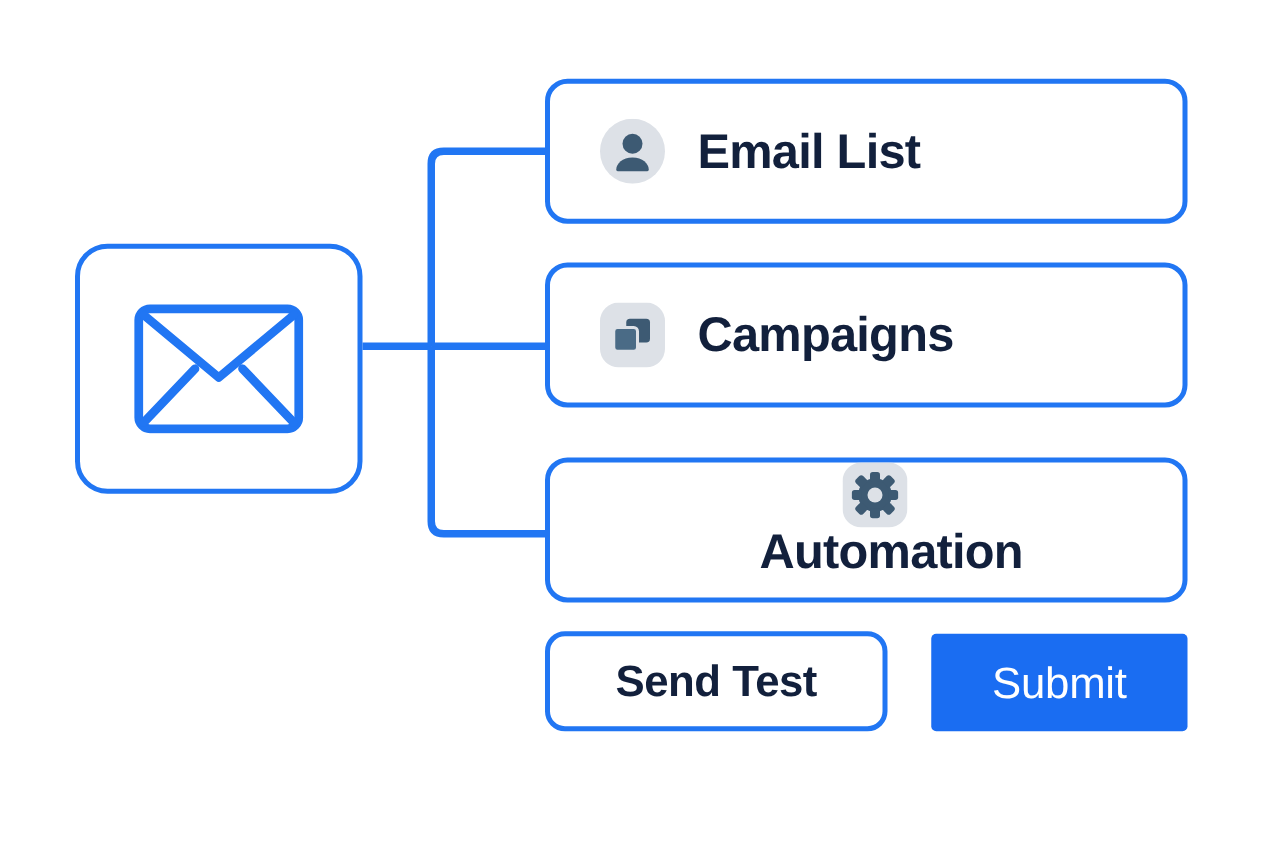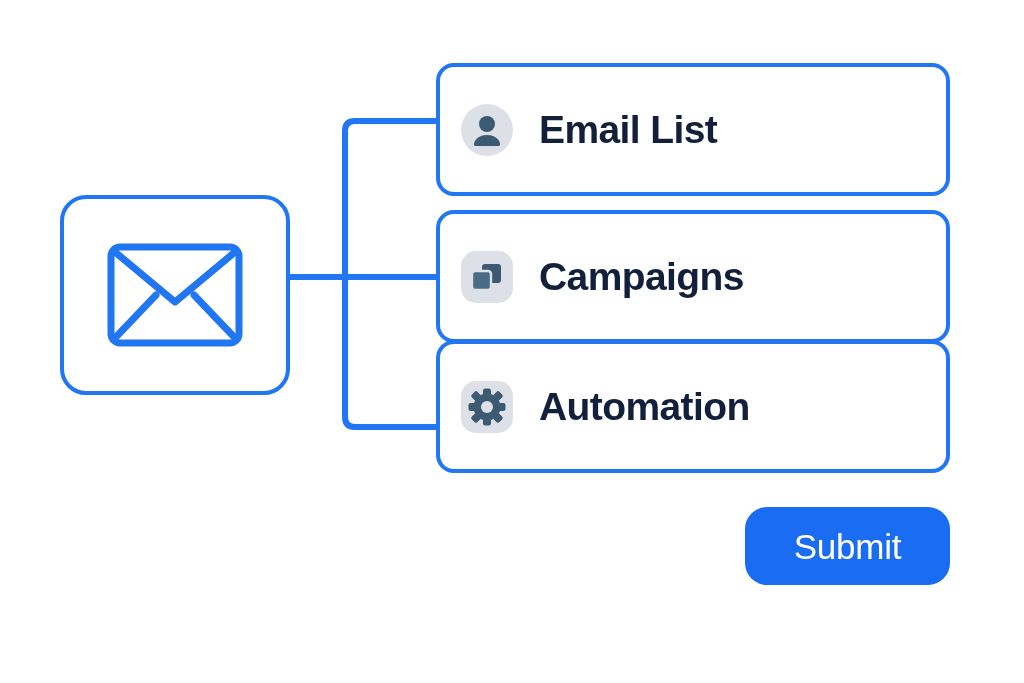--- a/index.html
+++ b/index.html
@@ -47,32 +47,32 @@
     display: flex;
     align-items: center;
     justify-content: center;
   }
 
   
   .card {
     position: absolute;
     left: 436px;
     width: 514px;
-    height: 133px;
+    height: 116px;
     box-sizing: border-box;
     border: 4px solid #2176f3;
     border-radius: 18px;
     background: #ffffff;
     display: flex;
     align-items: center;
-    padding-left: 21px;
+    padding-left: 40px;
   }
   .card-1 { top: 63px; }
   .card-2 { top: 210px; align-items: center; }
-  .card-3 { top: 340px; }
+  .card-3 { top: 366px; flex-direction: column; }
 
   .card-icon {
     width: 52px;
     height: 52px;
     flex: 0 0 52px;
     display: flex;
     align-items: center;
     justify-content: center;
     margin-right: 26px;
   }
@@ -113,21 +113,21 @@
     letter-spacing: -0.4px;
     color: #12203c;
   }
 
   .btn-primary {
     left: 745px;
     top: 507px;
     width: 205px;
     height: 78px;
     border: none;
-    border-radius: 22px;
+    border-radius: 4px;
     background: #1a6df2;
     font-family: "Liberation Sans", sans-serif;
     font-size: 35px;
     font-weight: 400;
     letter-spacing: -0.2px;
     color: #ffffff;
   }
 </style>
 </head>
 <body>
@@ -190,16 +190,17 @@
           <rect x="33" y="11" width="8" height="8" rx="2.2" transform="rotate(45 37 15)"></rect>
           <rect x="11" y="33" width="8" height="8" rx="2.2" transform="rotate(45 15 37)"></rect>
           <rect x="33" y="33" width="8" height="8" rx="2.2" transform="rotate(-45 37 37)"></rect>
         </g>
         <circle cx="26" cy="26" r="6" fill="#dde1e7"></circle>
       </svg>
     </span>
     <span class="card-label">Automation</span>
   </div>
 
+  <div class="btn btn-secondary">Send Test</div>
 
   <div class="btn btn-primary">Submit</div>
 
 </div>
 
 </body></html>

